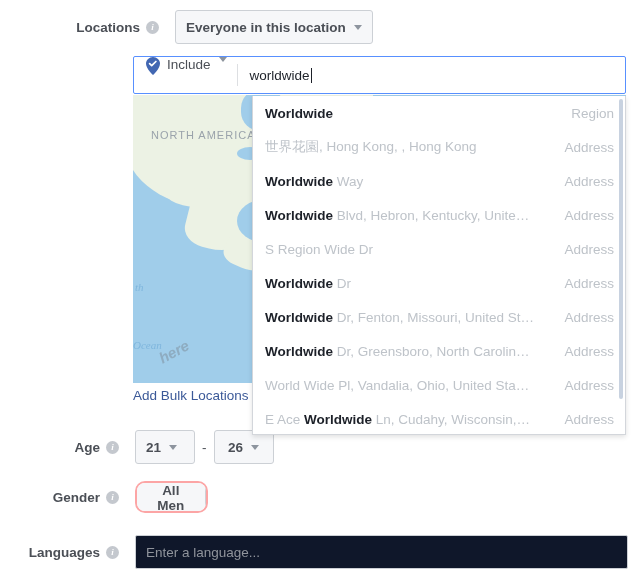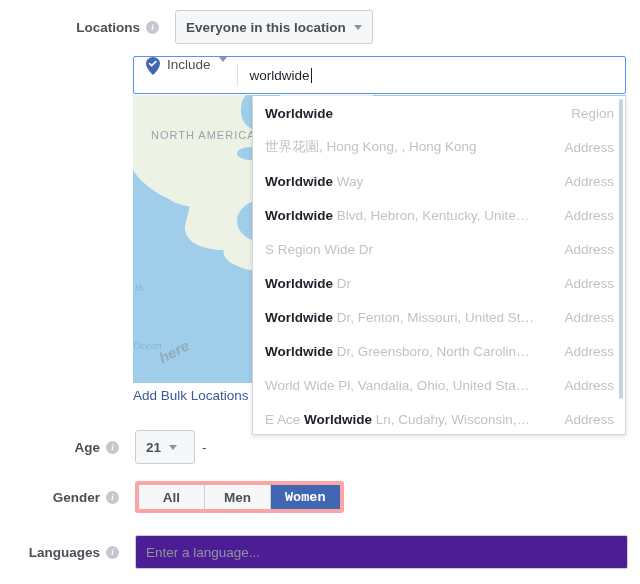--- a/index.html
+++ b/index.html
@@ -247,25 +247,26 @@
   
   .age-dash {
     color: #4b4f56;
     font-size: 13.5px;
     margin: 0 7px;
   }
 
   
   .seg {
     display: inline-flex;
-    border: 4px solid #fca5a5;
-    border-radius: 3px;
+    border: 2px solid #fca5a5;
+    border-radius: 10px;
     overflow: hidden;
     height: 32px;
     box-sizing: border-box;
+    flex-direction: column;
   }
   .seg-btn {
     min-width: 66px;
     padding: 0 14px;
     display: flex;
     align-items: center;
     justify-content: center;
     background: #f6f7f9;
     color: #4b4f56;
     font-weight: bold;
@@ -281,21 +282,21 @@
     font-family: Liberation Mono, monospace;
   }
 
   
   .lang-input {
     width: 493px;
     height: 34px;
     box-sizing: border-box;
     border: 1px solid #ccd0d5;
     border-radius: 2px;
-    background: #4c1d95;
+    background: #0f172a;
     display: flex;
     align-items: center;
     padding: 0 10px;
     font-size: 13.5px;
     color: #90949c;
     cursor: text;
   }
 </style>
 </head>
 <body>
@@ -400,20 +401,24 @@
   </div>
 
   <div class="row" style="left:0;top:430px;">
     <div class="label">Age</div>
     <span class="info-icon">i</span>
     <div class="btn-select" style="min-width:60px;">
       <span>21</span>
       <span class="caret"></span>
     </div>
     <span class="age-dash">-</span>
+    <div class="btn-select" style="min-width:60px;justify-content:center;">
+      <span>26</span>
+      <span class="caret"></span>
+    </div>
   </div>
 
   <div class="row" style="left:0;top:481px;">
     <div class="label">Gender</div>
     <span class="info-icon">i</span>
     <div class="seg" id="gender-seg">
         <div class="seg-btn">All</div>
         <div class="seg-btn">Men</div>
         <div class="seg-btn active">Women</div>
       </div>

